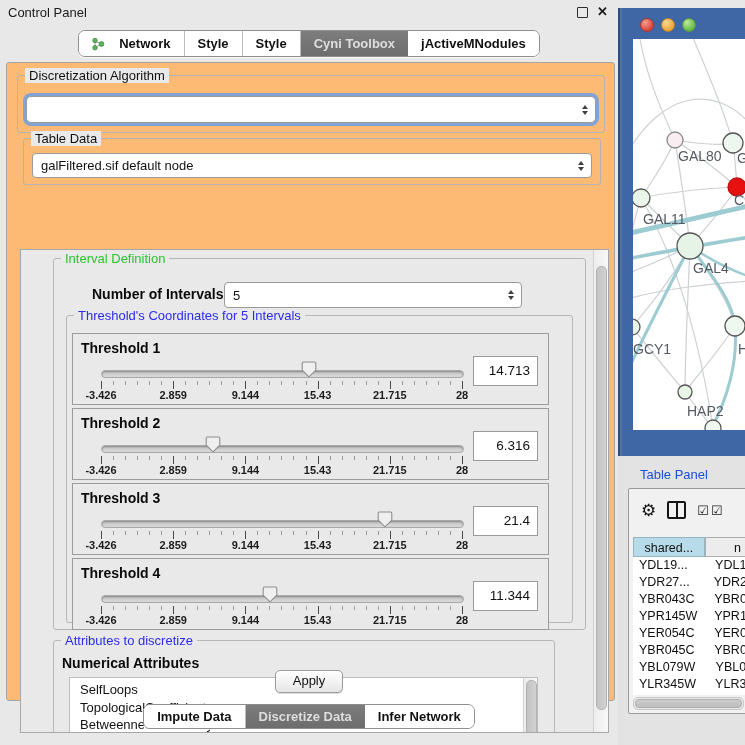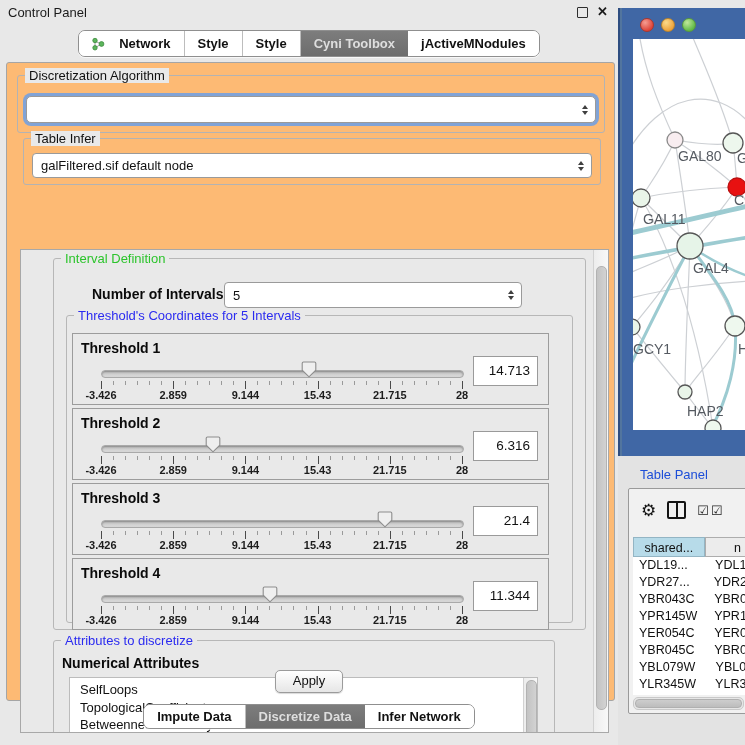--- a/index.html
+++ b/index.html
@@ -118,21 +118,21 @@
     <div class="combo focus-ring" style="left:8px;top:20px;width:568px;height:25px;border-radius:5px">
       <span class="txt"></span>
       <span class="stepper">
           <span class="arr-up"></span>
           <span class="arr-dn"></span>
         </span>
     </div>
   </div>
 
   <div class="groupbox" style="left:16px;top:75px;width:576px;height:45px">
-    <span class="gb-title">Table Infer</span>
+    <span class="gb-title">Table Data</span>
     <div class="combo" style="left:8px;top:14px;width:558px;height:23px">
       <span class="txt">galFiltered.sif default node</span>
       <span class="stepper">
           <span class="arr-up"></span>
           <span class="arr-dn"></span>
         </span>
     </div>
   </div>
 
   <div class="scroll-area">

